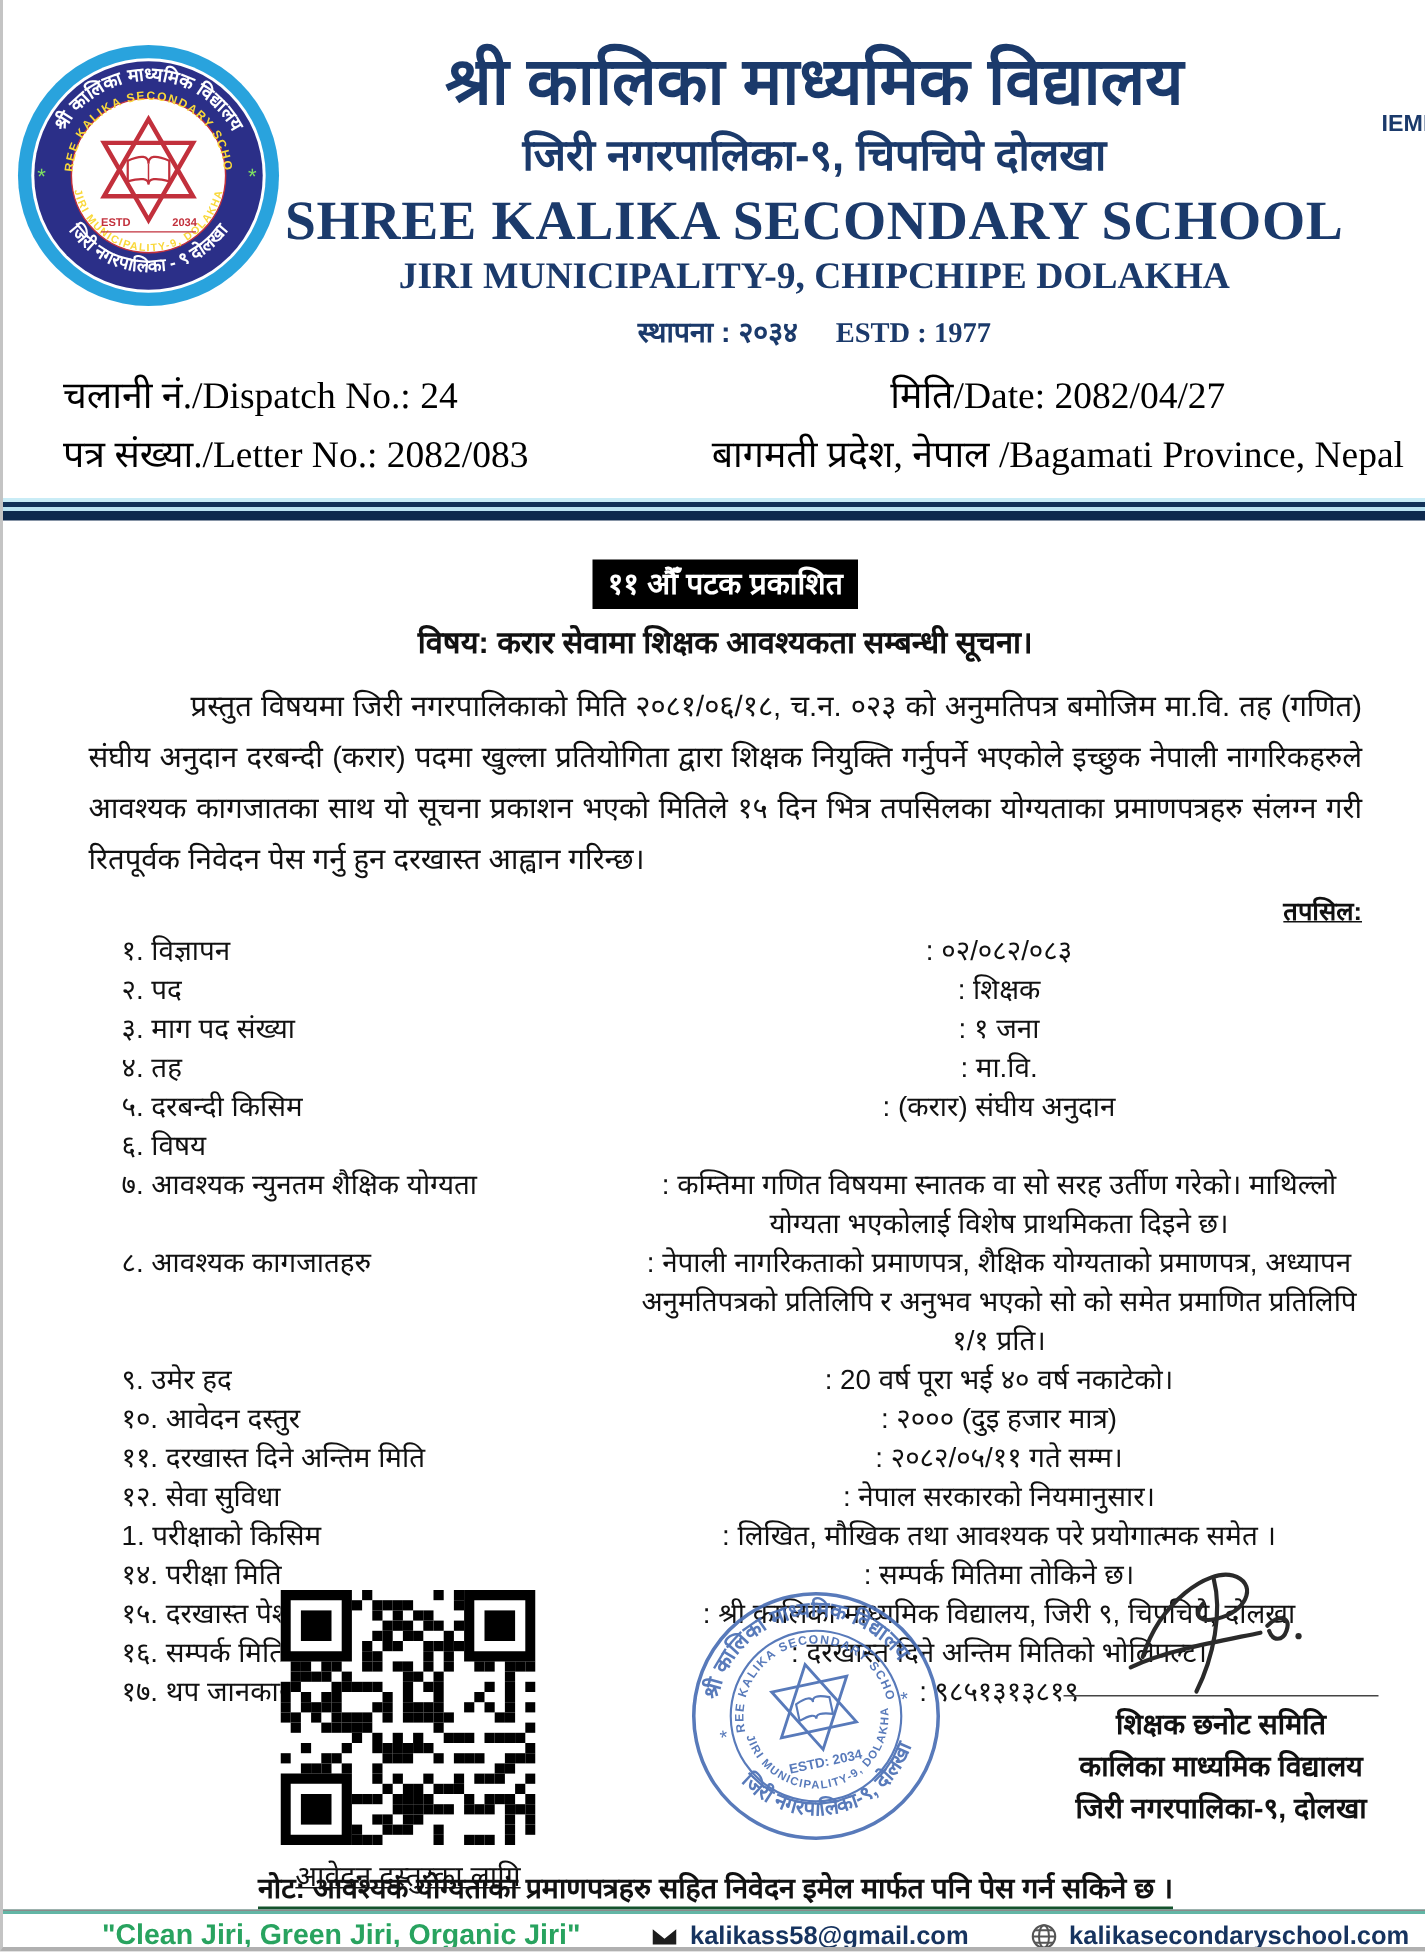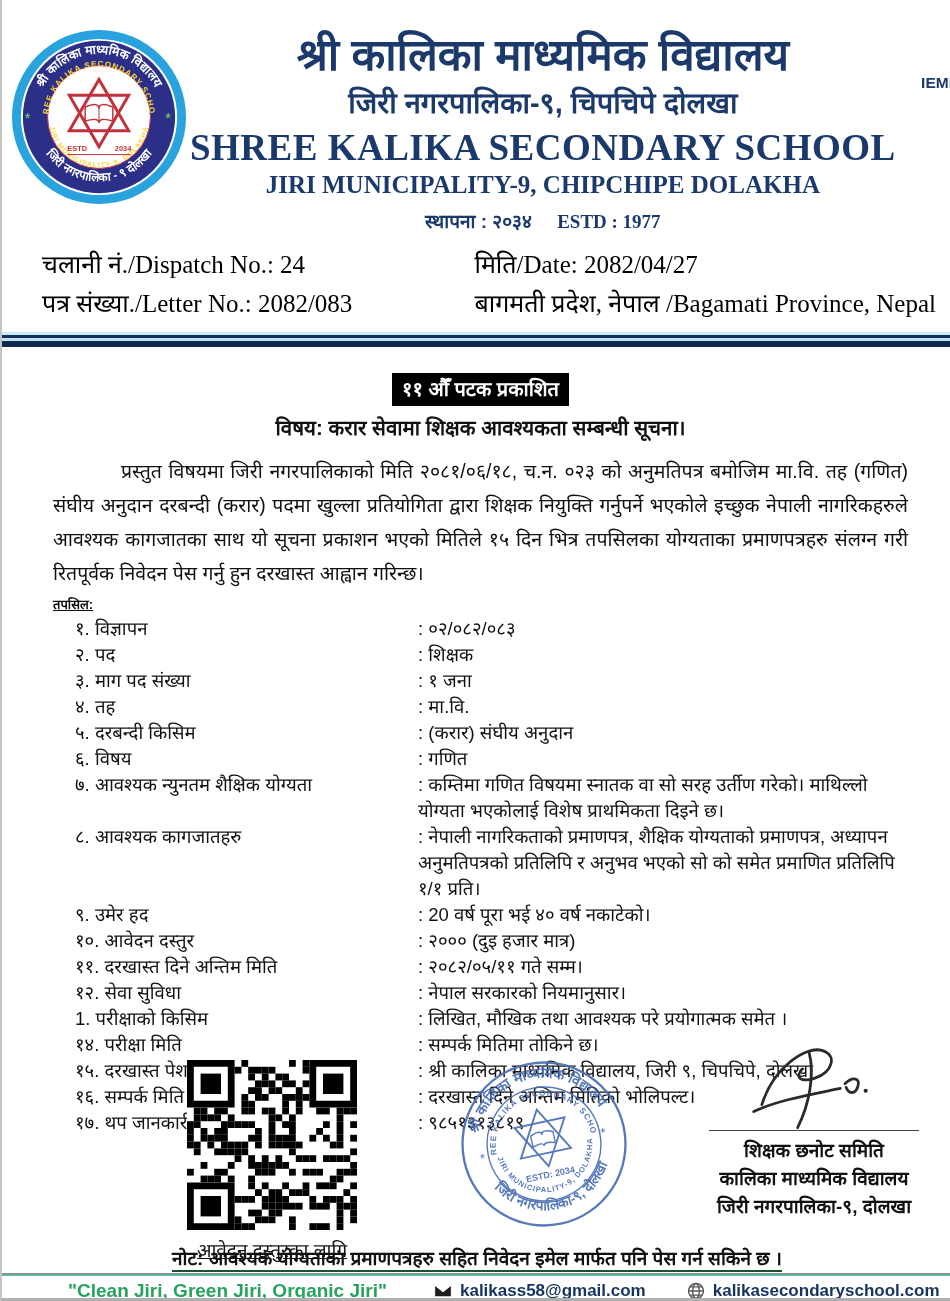--- a/index.html
+++ b/index.html
@@ -14,33 +14,33 @@
   .name-np{font-size:44px;font-weight:bold;color:var(--navy);line-height:1.12;}
   .addr-np{font-size:29px;font-weight:bold;color:var(--navy);margin-top:3px;}
   .name-en{font-family:"Liberation Serif","DejaVu Serif",serif;font-size:37px;font-weight:bold;color:var(--navy);margin-top:5px;letter-spacing:.5px;white-space:nowrap;}
   .addr-en{font-family:"Liberation Serif","DejaVu Serif",serif;font-size:25px;font-weight:bold;color:var(--navy);margin-top:2px;}
   .estd{font-size:19px;font-weight:bold;color:var(--navy);margin-top:9px;}
   .estd .en{font-family:"Liberation Serif","DejaVu Serif",serif;margin-left:20px;}
   .head-codes{flex:0 0 208px;text-align:right;font-size:15.5px;font-weight:bold;color:var(--navy);line-height:1.85;padding:12px 8px 0 0;}
   
   .meta{display:flex;justify-content:space-between;padding:12px 14px 8px 40px;
         font-family:"Liberation Serif","DejaVu Serif",serif;font-size:25px;line-height:1.55;color:#000;}
-  .meta-right{text-align:left;}
+  .meta-right{text-align:center;}
   .rule{height:15px;background:linear-gradient(#c9ecf6 0 3px,#123158 3px 6px,#bce4f2 6px 9px,#0e2a4e 9px 15px);}
   
-  .main{padding:26px 42px 0 51px;}
+  .main{padding:26px 42px 0 30px;margin-left:27px;}
   .badge-wrap{text-align:center;}
   .badge{display:inline-block;background:#000;color:#fff;font-weight:bold;font-size:20px;padding:2px 10px 4px;}
   .subject{text-align:center;font-size:20.5px;font-weight:bold;margin-top:7px;}
   .body-par{font-size:19.5px;line-height:34px;text-align:justify;margin:13px 0 0;text-indent:68px;font-weight:500;}
-  .tapasil{font-size:13px;font-weight:bold;text-decoration:underline;margin:5px 0 3px;}
+  .tapasil{font-size:17px;font-weight:bold;text-decoration:underline;margin:5px 0 3px;text-align:right;}
   .items{margin-left:22px;}
   .item-row{display:flex;font-size:18.5px;line-height:26px;font-weight:500;}
   .item-label{flex:0 0 auto;min-width:335px;padding-right:8px;white-space:nowrap;}
-  .item-value{flex:1;}
+  .item-value{flex:1;text-align:center;}
   
   .bottom{position:absolute;left:0;top:1040px;width:950px;height:261px;}
   .qr-block{position:absolute;left:185px;top:20px;width:170px;text-align:center;}
   .qr-block svg{width:170px;height:170px;display:block;background:#fff;}
   .qr-caption{margin-top:7px;font-size:19px;font-weight:normal;text-decoration:underline;white-space:nowrap;}
   .stamp{position:absolute;left:452px;top:14px;width:180px;height:180px;transform:rotate(-12deg);opacity:.92;}
   .sign{position:absolute;right:24px;top:0;width:228px;text-align:center;}
   .sign svg{display:block;width:150px;height:90px;margin:0 30px 0 auto;}
   .sign-line{border-top:1.5px solid #444;width:210px;margin:0 auto 6px;}
   .sign-text{font-size:19px;font-weight:bold;line-height:28px;}
@@ -148,21 +148,20 @@
           <div class="item-value">: मा.वि.</div>
         </div>
 
         <div class="item-row">
           <div class="item-label">५. दरबन्दी किसिम</div>
           <div class="item-value">: (करार) संघीय अनुदान</div>
         </div>
 
         <div class="item-row">
           <div class="item-label">६. विषय</div>
-          <div class="item-value">: गणित</div>
         </div>
 
         <div class="item-row">
           <div class="item-label">७. आवश्यक न्युनतम शैक्षिक योग्यता</div>
           <div class="item-value">: कम्तिमा गणित विषयमा स्नातक वा सो सरह उर्तीण गरेको। माथिल्लो योग्यता भएकोलाई विशेष प्राथमिकता दिइने छ।</div>
         </div>
 
         <div class="item-row">
           <div class="item-label">८. आवश्यक कागजातहरु</div>
           <div class="item-value">: नेपाली नागरिकताको प्रमाणपत्र, शैक्षिक योग्यताको प्रमाणपत्र, अध्यापन अनुमतिपत्रको प्रतिलिपि र अनुभव भएको सो को समेत प्रमाणित प्रतिलिपि १/१ प्रति।</div>

